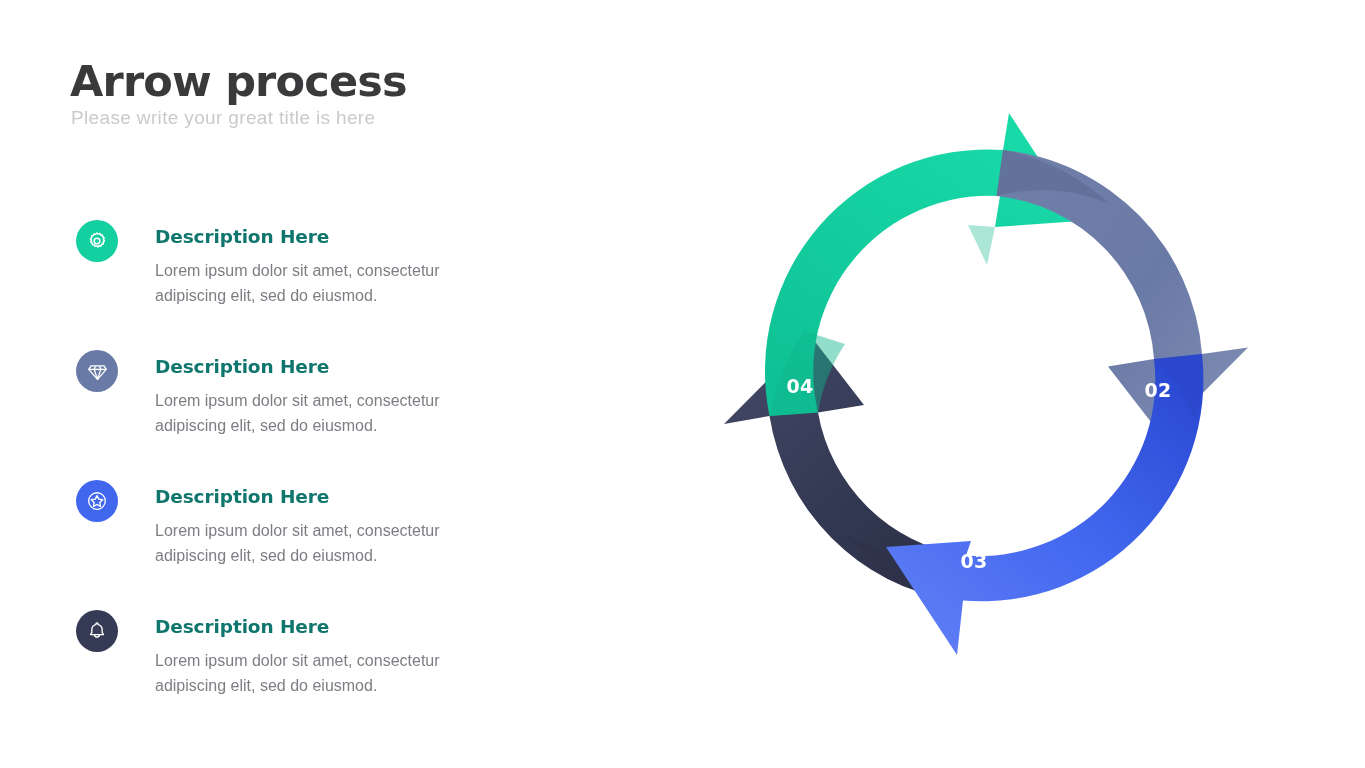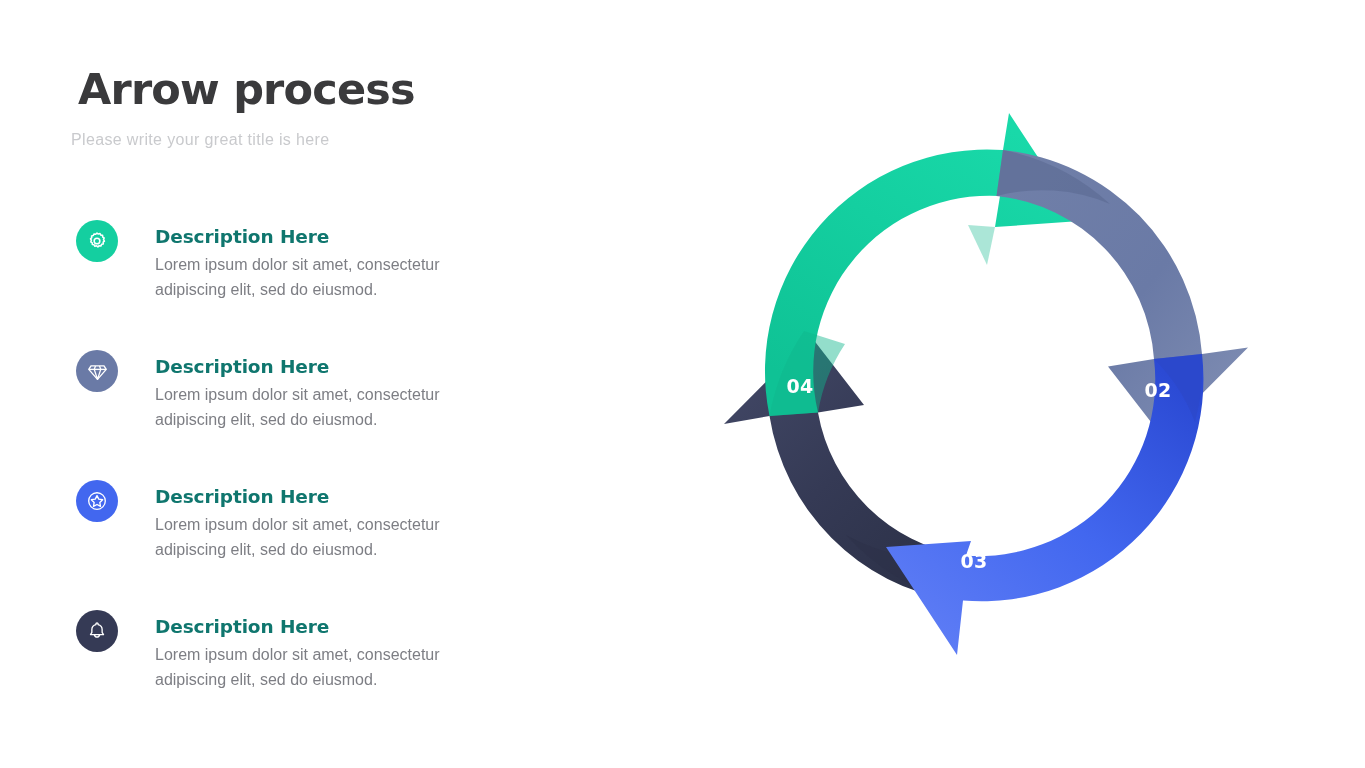--- a/index.html
+++ b/index.html
@@ -23,30 +23,30 @@
     width: 520px;
   }
 
   .page-title {
     font-family: "DejaVu Sans", sans-serif;
     font-size: 43px;
     font-weight: 700;
     color: #3a3a3c;
     letter-spacing: -0.8px;
     line-height: 1;
-    margin: 8px;
+    margin: 0;
   }
 
   .page-subtitle {
     font-family: "Liberation Sans", sans-serif;
-    font-size: 16px;
+    font-size: 19px;
     font-weight: 400;
     color: #c9cacd;
     letter-spacing: 0.35px;
-    margin: 20px 0 0 1px;
+    margin: 4px 0 0 1px;
   }
 
   
   .feature-list {
     position: absolute;
     left: 70px;
     top: 212px;
     width: 500px;
   }
 
@@ -84,21 +84,21 @@
     margin: 16px 0 0 0;
     line-height: 1;
   }
 
   .feature-text {
     font-family: "Liberation Sans", sans-serif;
     font-size: 16px;
     font-weight: 400;
     color: #7d7e84;
     line-height: 1.62;
-    margin: 5px 0 0 0;
+    margin: 11px 0 0 0;
     width: 350px;
   }
 
   
   .diagram {
     position: absolute;
     left: 706px;
     top: 104px;
     width: 560px;
     height: 560px;

